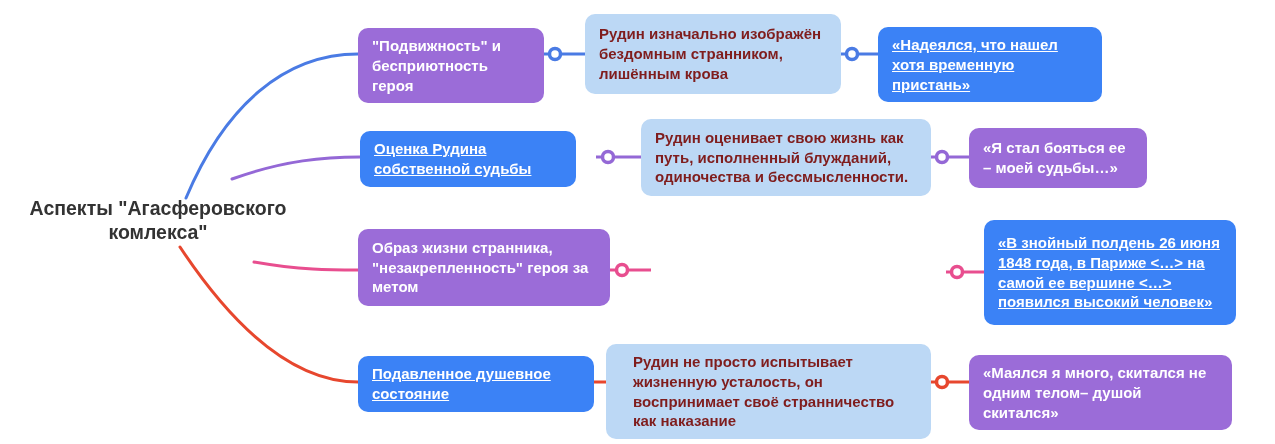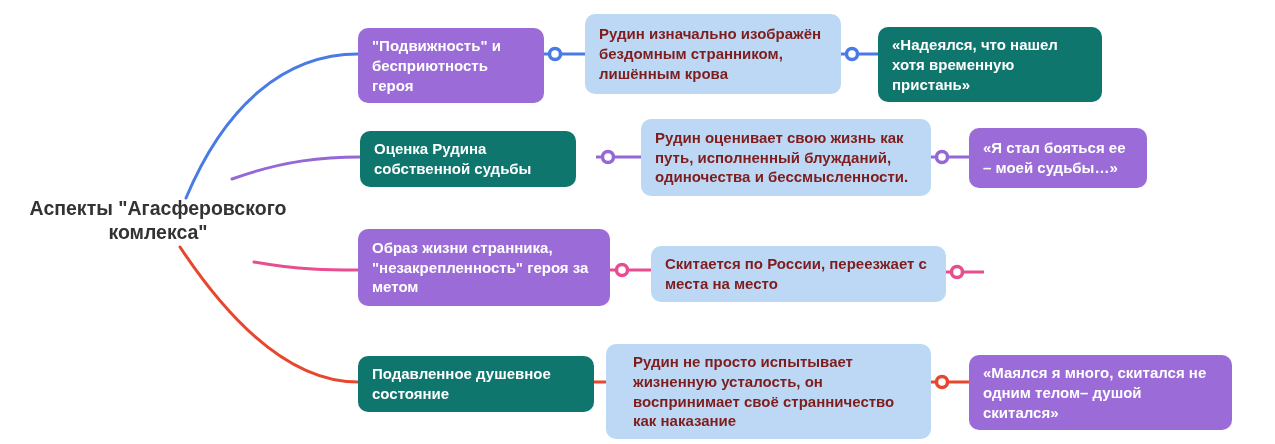--- a/index.html
+++ b/index.html
@@ -32,21 +32,21 @@
     box-sizing: border-box;
     border-radius: 10px;
     display: flex;
     align-items: center;
     padding: 8px 14px;
     font-size: 15px;
     line-height: 1.32;
     cursor: default;
   }
   .node.purple { background: #9b6cd8; color: #ffffff; font-weight: 600; }
-  .node.blue   { background: #0f766e; color: #ffffff; font-weight: 600; }
+  .node.blue   { background: #3b82f6; color: #ffffff; font-weight: 600; text-decoration: underline; }
   .node.light  { background: #bcd8f5; color: #7f1d1d; font-weight: 600; }
 </style>
 </head>
 <body>
 
 <div class="canvas">
 
   <svg class="lines-layer" width="1275" height="444" viewBox="0 0 1275 444" xmlns="http://www.w3.org/2000/svg">
 
     <path d="M 186 198 C 225 105 285 54 358 54" fill="none" stroke="#4a7be4" stroke-width="3" stroke-linecap="round"></path>
@@ -96,22 +96,22 @@
   <div class="node light" style="left:641px; top:119px; width:290px; min-height:77px;">
     <span>Рудин оценивает свою жизнь как путь, исполненный блужданий, одиночества и бессмысленности.</span>
   </div>
   <div class="node purple" style="left:969px; top:128px; width:178px; min-height:60px;justify-content:center;">
     <span>«Я стал бояться ее – моей судьбы…»</span>
   </div>
 
   <div class="node purple" style="left:358px; top:229px; width:252px; min-height:77px;justify-content:flex-end;">
     <span>Образ жизни странника, "незакрепленность" героя за метом</span>
   </div>
-  <div class="node light" style="left:651px; top:246px; width:295px; min-height:51px;">
-    <span>Скитается по России, переезжает с места на место</span>
+  <div class="node blue" style="left:984px; top:220px; width:252px; min-height:105px;">
+    <span>«В знойный полдень 26 июня 1848 года, в Париже &lt;…&gt; на самой ее вершине &lt;…&gt; появился высокий человек»</span>
   </div>
 
   <div class="node blue" style="left:358px; top:356px; width:236px; min-height:52px;">
     <span>Подавленное душевное состояние</span>
   </div>
   <div class="node light" style="left:606px; top:344px; width:325px; min-height:78px;padding-left:27px;">
     <span>Рудин не просто испытывает жизненную усталость, он воспринимает своё странничество как наказание</span>
   </div>
   <div class="node purple" style="left:969px; top:355px; width:263px; min-height:53px;justify-content:flex-end;">
     <span>«Маялся я много, скитался не одним телом– душой скитался»</span>

